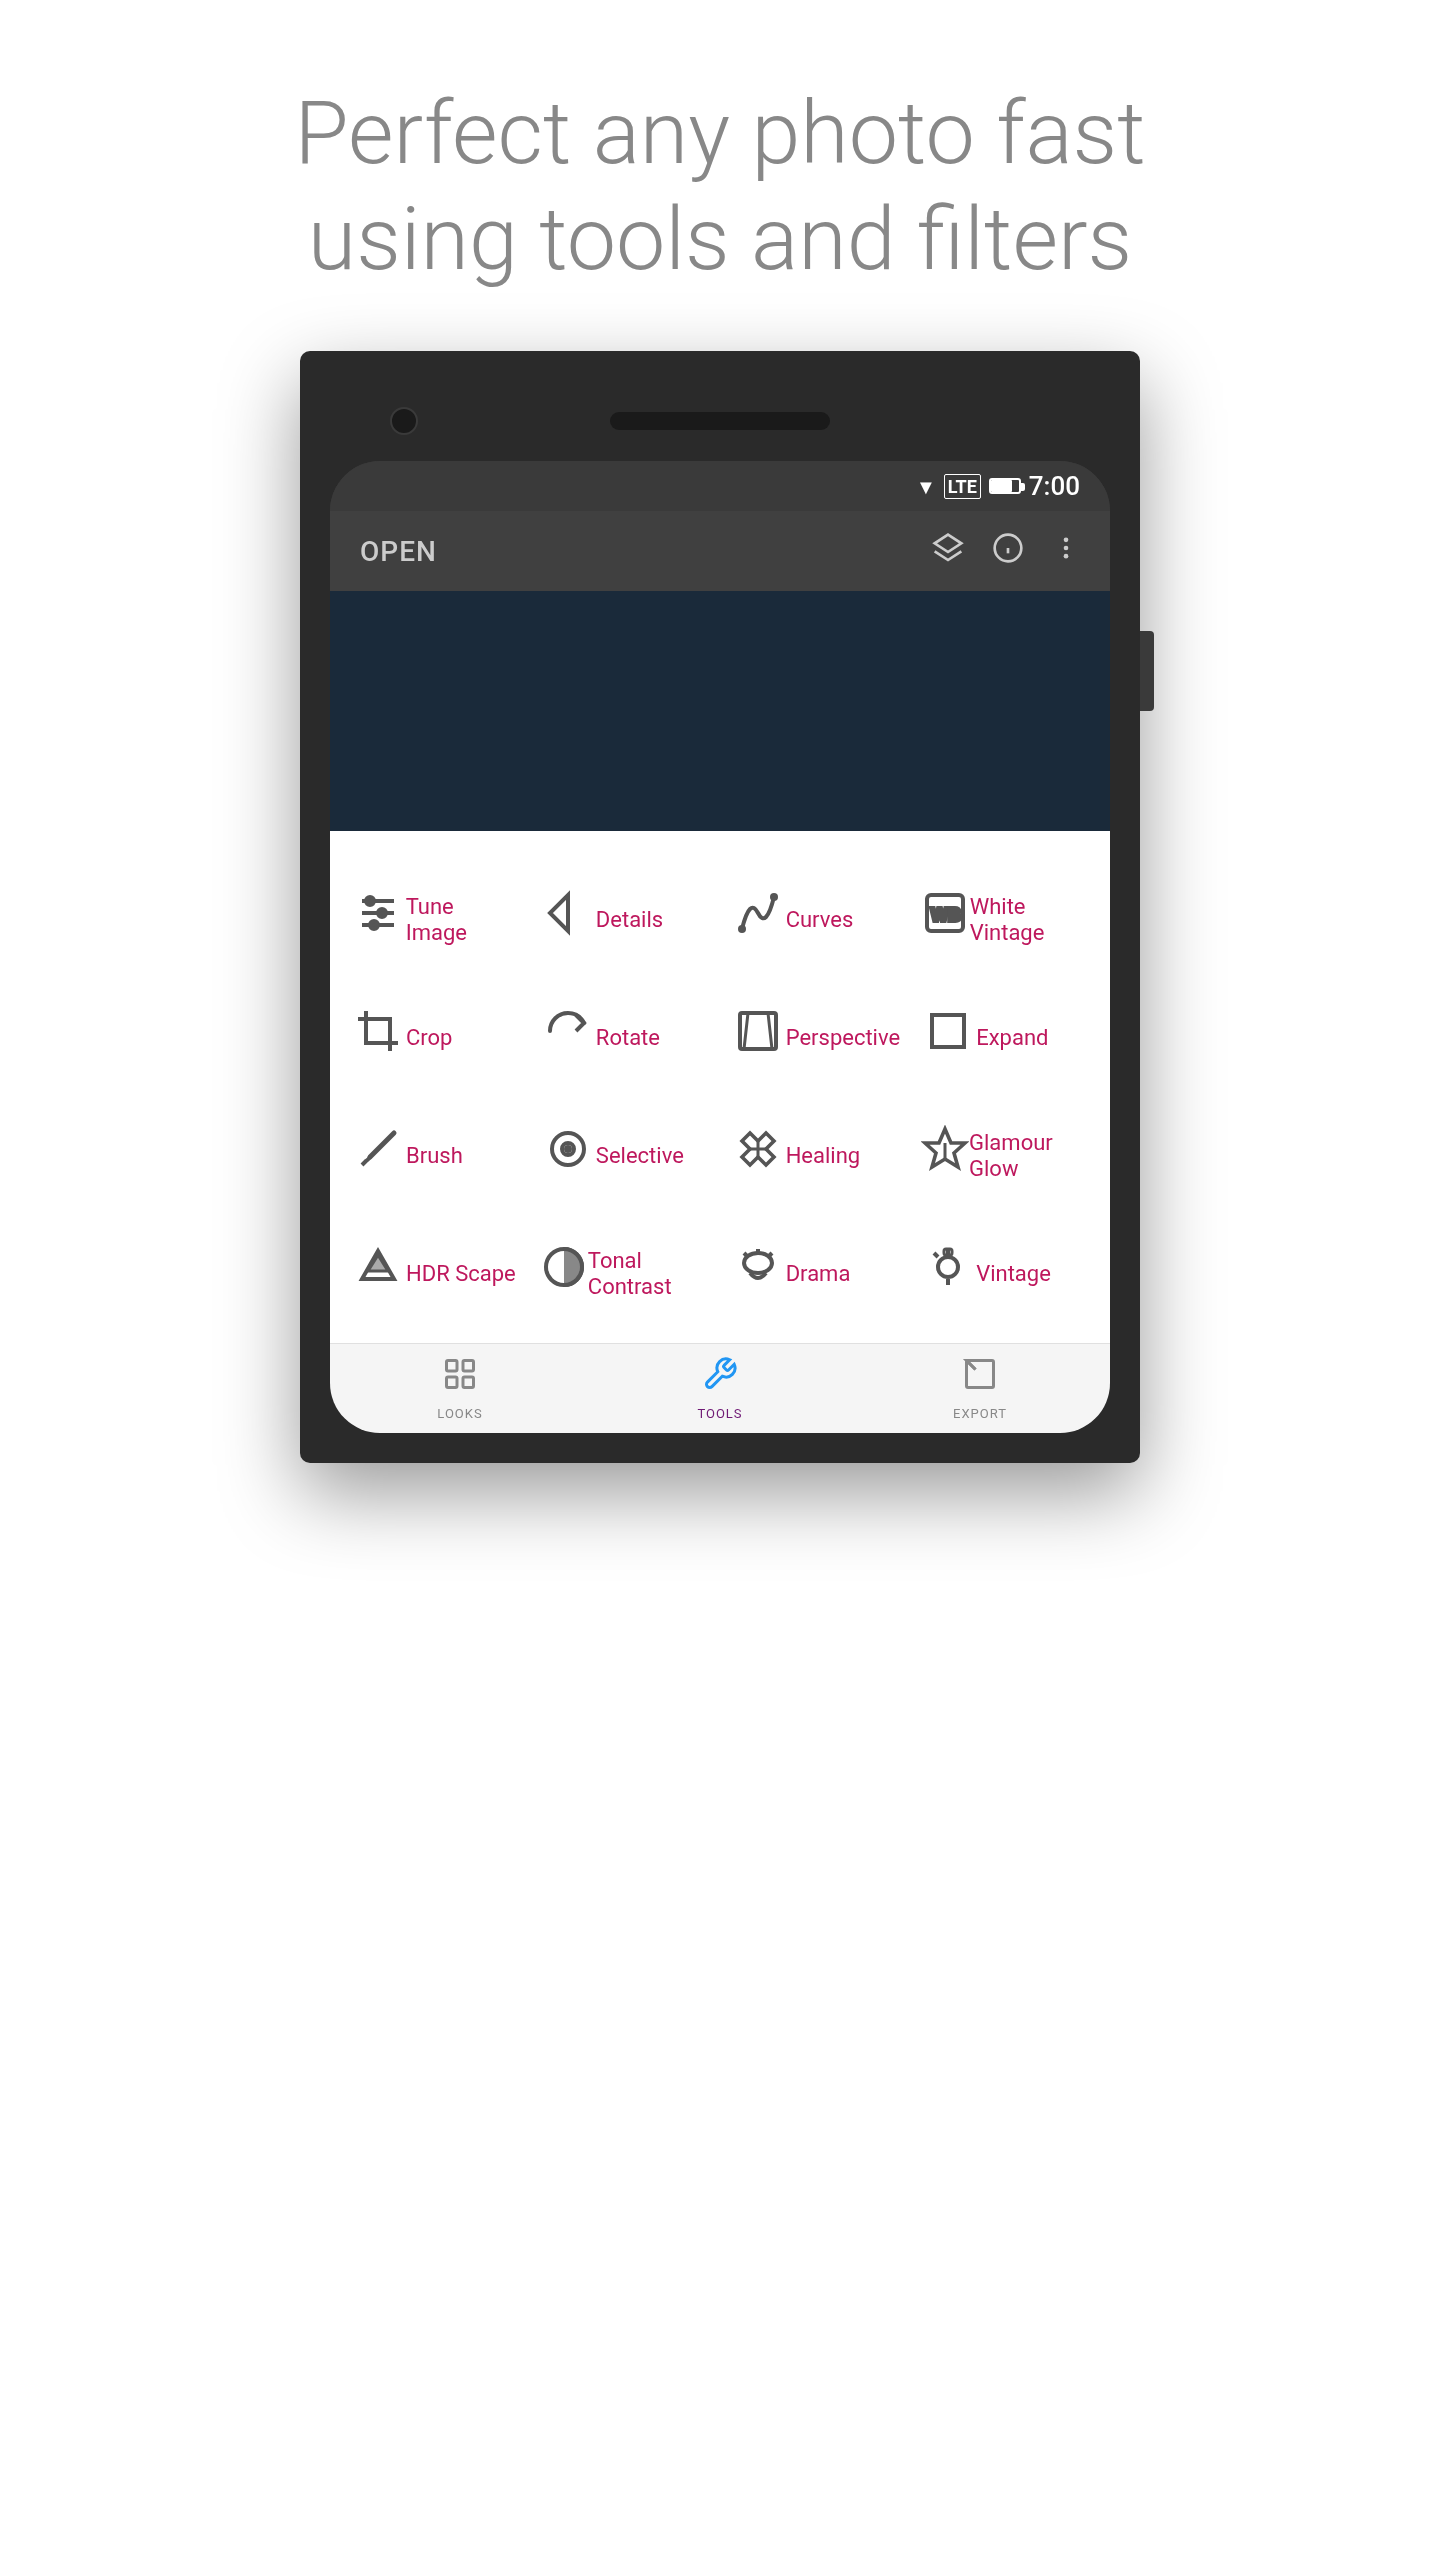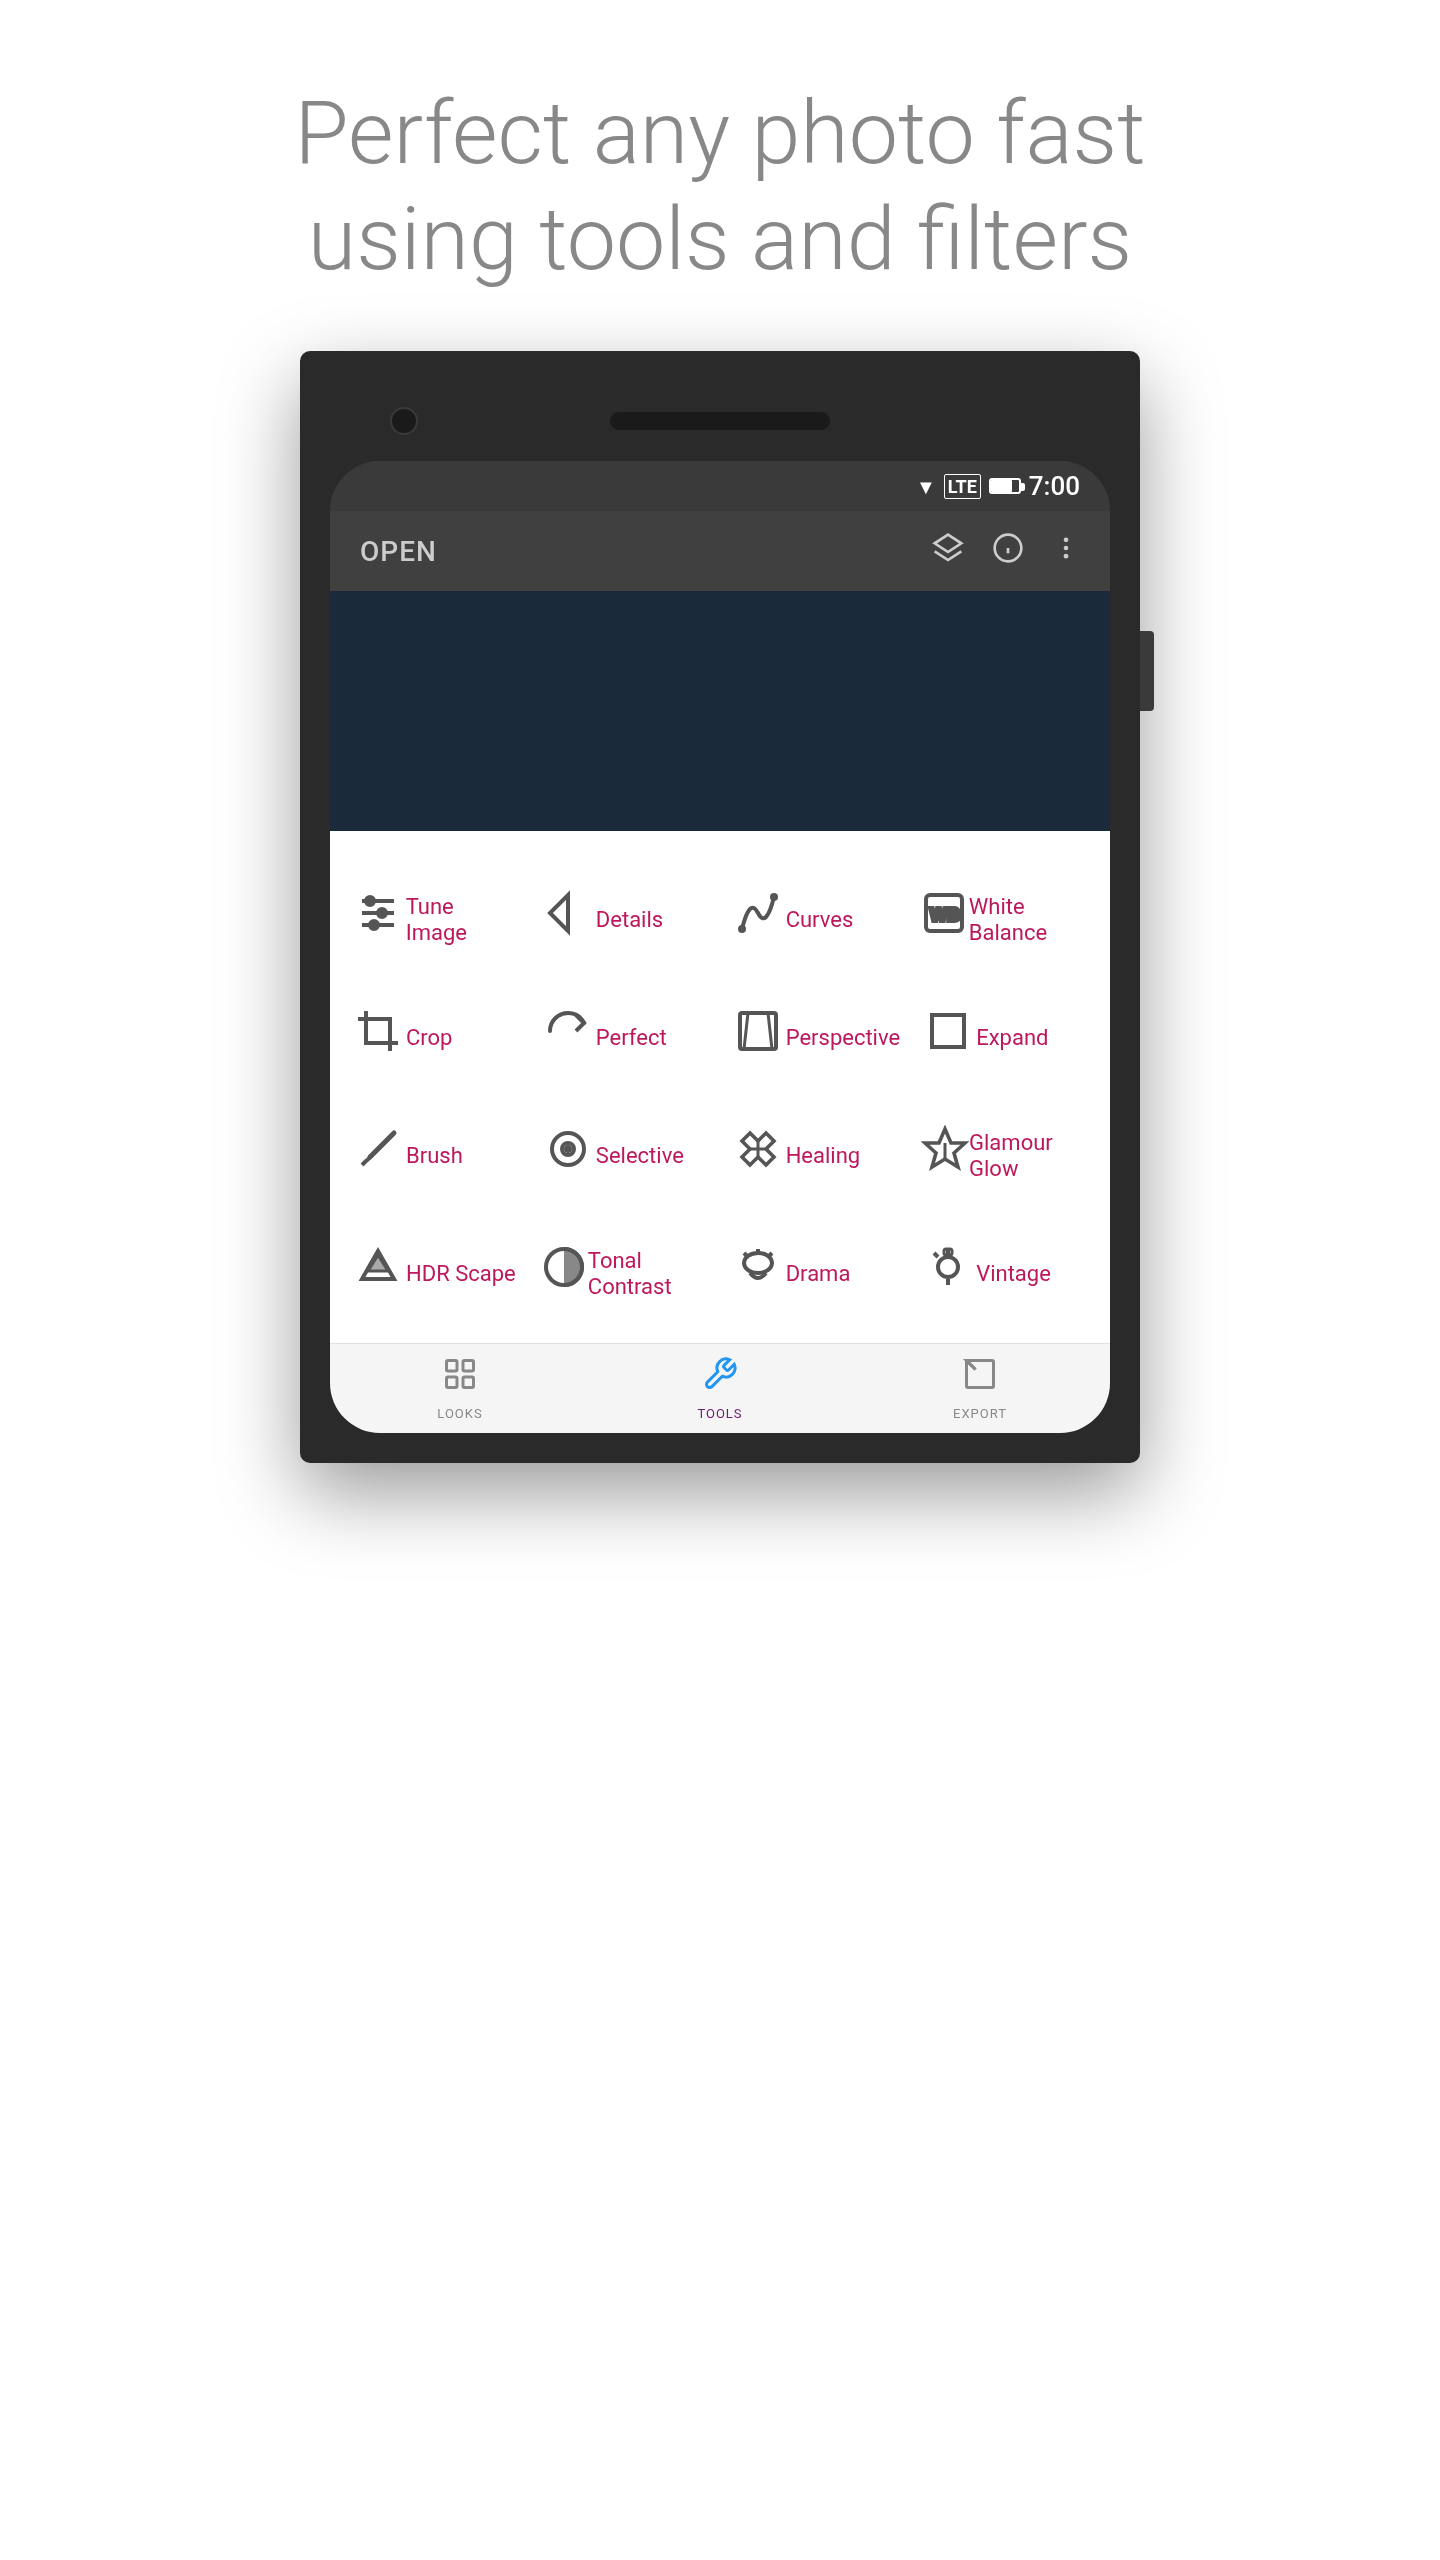--- a/index.html
+++ b/index.html
@@ -356,41 +356,41 @@
             <span class="tool-label">Curves</span>
           </div>
 
           <div class="tool-item">
             <div class="tool-icon">
               <svg viewBox="0 0 24 24">
                 <rect x="3" y="3" width="18" height="18" rx="2" stroke="#555" stroke-width="2" fill="none"></rect>
                 <text x="5" y="16" font-size="9" fill="#555" font-weight="bold" font-family="Arial">WB</text>
               </svg>
             </div>
-            <span class="tool-label">White Balance</span>
+            <span class="tool-label">White Vintage</span>
           </div>
 
           <div class="tool-item">
             <div class="tool-icon">
               <svg viewBox="0 0 24 24">
                 <polyline points="6 2 6 18 22 18" stroke="#555" stroke-width="2" fill="none"></polyline>
                 <polyline points="2 6 18 6 18 22" stroke="#555" stroke-width="2" fill="none"></polyline>
               </svg>
             </div>
             <span class="tool-label">Crop</span>
           </div>
 
           <div class="tool-item">
             <div class="tool-icon">
               <svg viewBox="0 0 24 24">
                 <path d="M20 8c-1.5-3-4.5-5-8-5a9 9 0 0 0-9 9" stroke="#555" stroke-width="2" fill="none" stroke-linecap="round"></path>
                 <polyline points="16 4 20 8 16 12" stroke="#555" stroke-width="2" fill="none"></polyline>
               </svg>
             </div>
-            <span class="tool-label">Perfect</span>
+            <span class="tool-label">Rotate</span>
           </div>
 
           <div class="tool-item">
             <div class="tool-icon">
               <svg viewBox="0 0 24 24">
                 <rect x="3" y="3" width="18" height="18" rx="1" stroke="#555" stroke-width="2" fill="none"></rect>
                 <path d="M7 3 L5 21 M17 3 L19 21" stroke="#555" stroke-width="1.5" fill="none"></path>
               </svg>
             </div>
             <span class="tool-label">Perspective</span>

